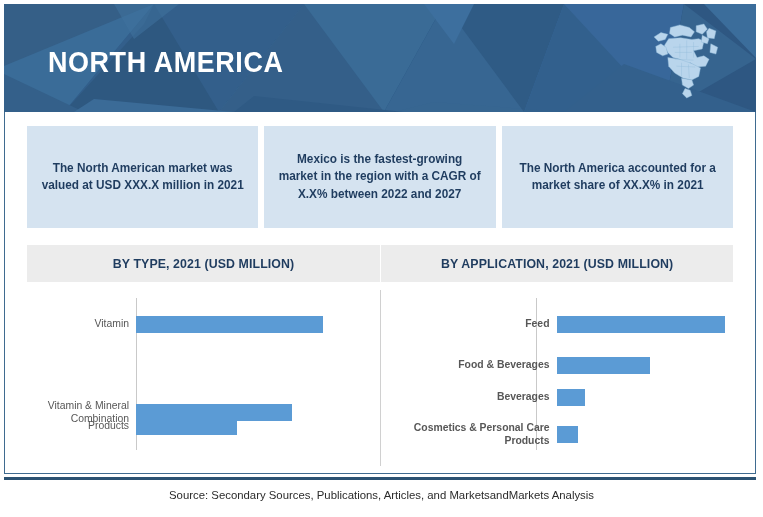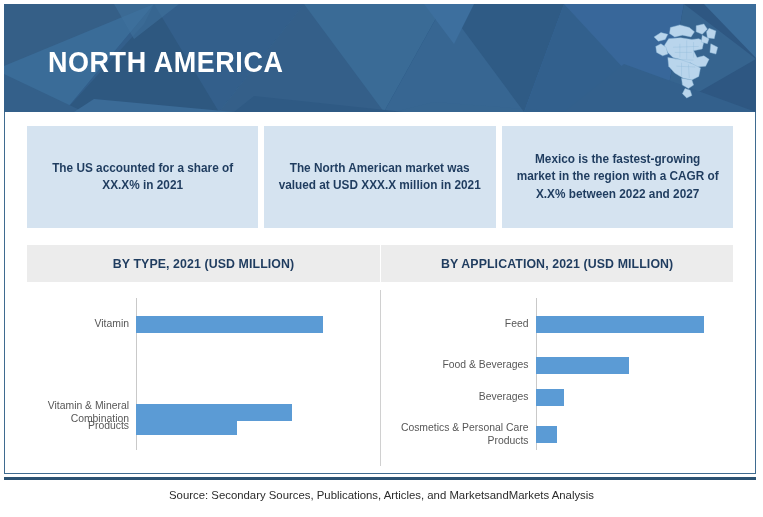--- a/index.html
+++ b/index.html
@@ -149,21 +149,21 @@
   .bar-label {
     text-align: right;
     color: #575757;
     font-size: 10.4px;
     font-family: "Liberation Sans", sans-serif;
     line-height: 1.22;
     padding-right: 7px;
     white-space: pre-line;
   }
   .panel-left .bar-label { width: 131px; }
-  .panel-right .bar-label { width: 155px; }
+  .panel-right .bar-label { width: 176px; font-weight: bold; }
   .bar {
     height: 17px;
     background: #5b9bd5;
   }
 
   
   .rule {
     position: absolute;
     left: 4px; top: 477px;
     width: 752px; height: 3px;
@@ -238,27 +238,27 @@
           <path d="M46,52 L46,68"></path>
         <path d="M54,54 L55,70"></path>
       </g>
     </svg>
   </div>
 
   <div class="frame">
 
     <div class="callouts">
       <div class="callout">
-        <div class="callout-text">The US accounted for a share of XX.X% in 2021</div>
-      </div>
-      <div class="callout">
         <div class="callout-text">The North American market was valued at USD XXX.X million in 2021</div>
       </div>
       <div class="callout">
         <div class="callout-text">Mexico is the fastest-growing market in the region with a CAGR of X.X% between 2022 and 2027</div>
+      </div>
+      <div class="callout">
+        <div class="callout-text">The North America accounted for a market share of XX.X% in 2021</div>
       </div>
     </div>
 
     <div class="chart-head-row">
       <div class="chart-head">
         <div class="chart-head-text">BY TYPE, 2021 (USD MILLION)</div>
       </div>
       <div class="chart-head">
         <div class="chart-head-text">BY APPLICATION, 2021 (USD MILLION)</div>
       </div>

